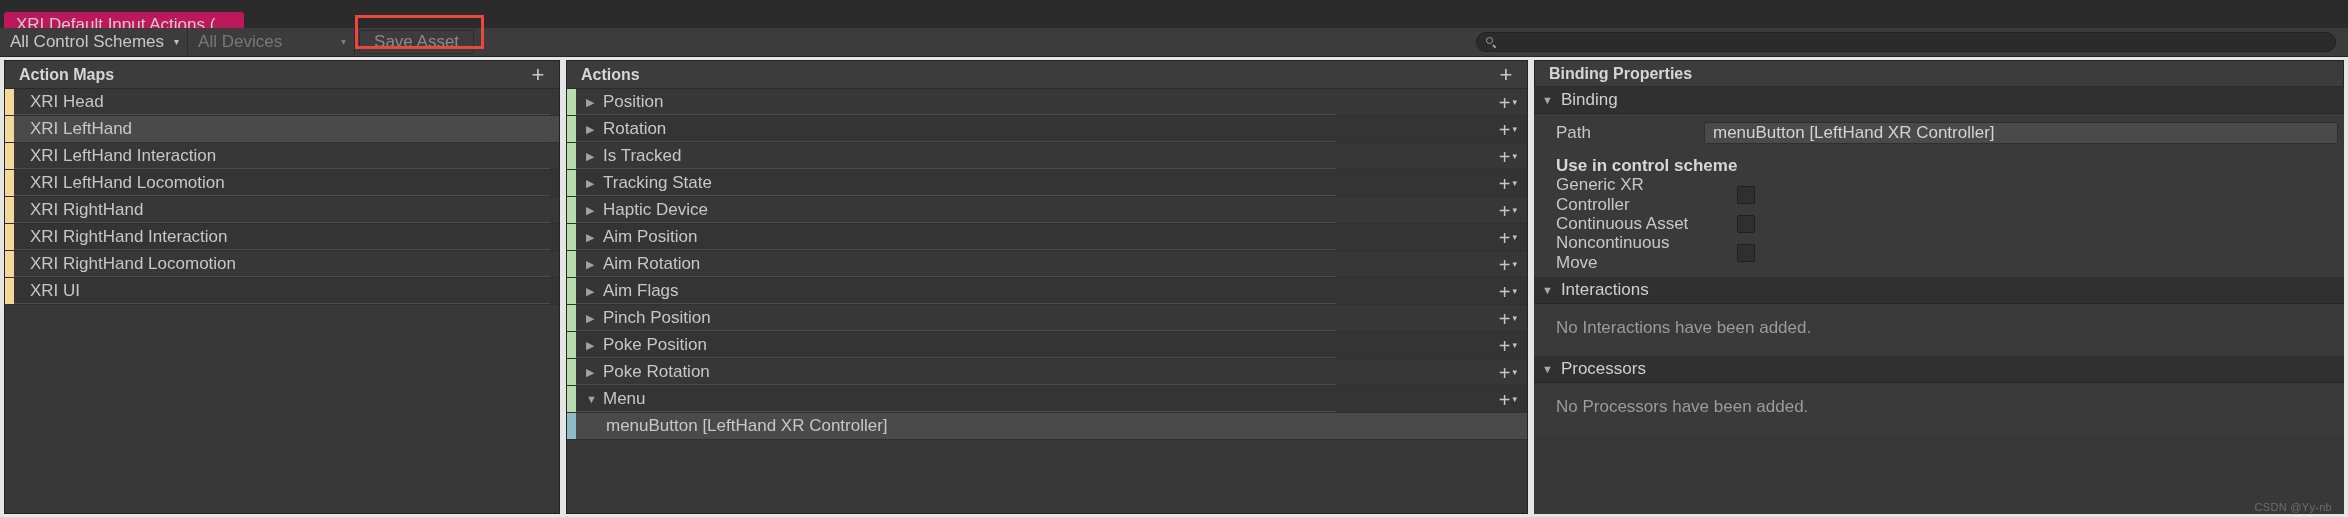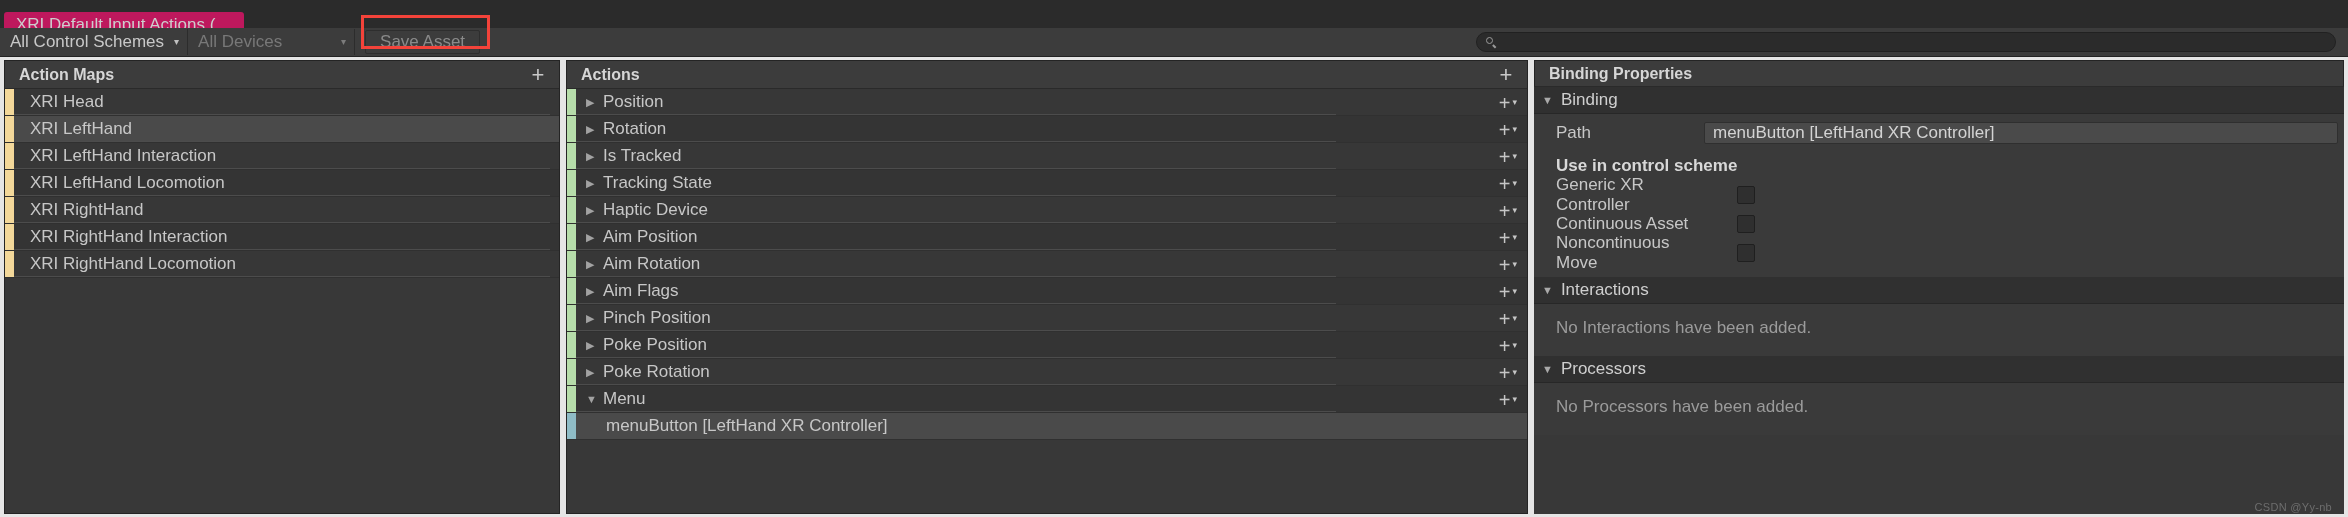--- a/index.html
+++ b/index.html
@@ -72,21 +72,21 @@
     margin-left: 10px;
     font-size: 10px;
     line-height: 1;
     color: #c0c0c0;
   }
   .tb-dropdown.disabled .caret { color: #7c7c7c; }
   .tb-dropdown.devices { min-width: 148px; justify-content: space-between; }
 
   .save-wrap {
     position: relative;
-    margin-left: 6px;
+    margin-left: 0;
     padding: 12px 4px;
     text-align: right;
   }
   .save-highlight {
     position: absolute;
     left: 0; top: -3px;
     width: 129px; height: 34px;
     border: 3px solid #f4433a;
     box-sizing: border-box;
     pointer-events: none;
@@ -459,20 +459,25 @@
           <div class="row maps alt">
             <div class="accent yellow"></div>
             <div class="row-label">XRI RightHand Interaction</div>
             <div class="row-underline"></div>
           </div>
           <div class="row maps">
             <div class="accent yellow"></div>
             <div class="row-label">XRI RightHand Locomotion</div>
             <div class="row-underline"></div>
           </div>
+          <div class="row maps alt">
+            <div class="accent yellow"></div>
+            <div class="row-label">XRI UI</div>
+            <div class="row-underline"></div>
+          </div>
         </div>
     </div>
 
     <div class="col actions">
       <div class="col-header">
         <span>Actions</span>
         <span class="plus-btn">+</span>
       </div>
       <div id="actions-list">
           <div class="row action">

